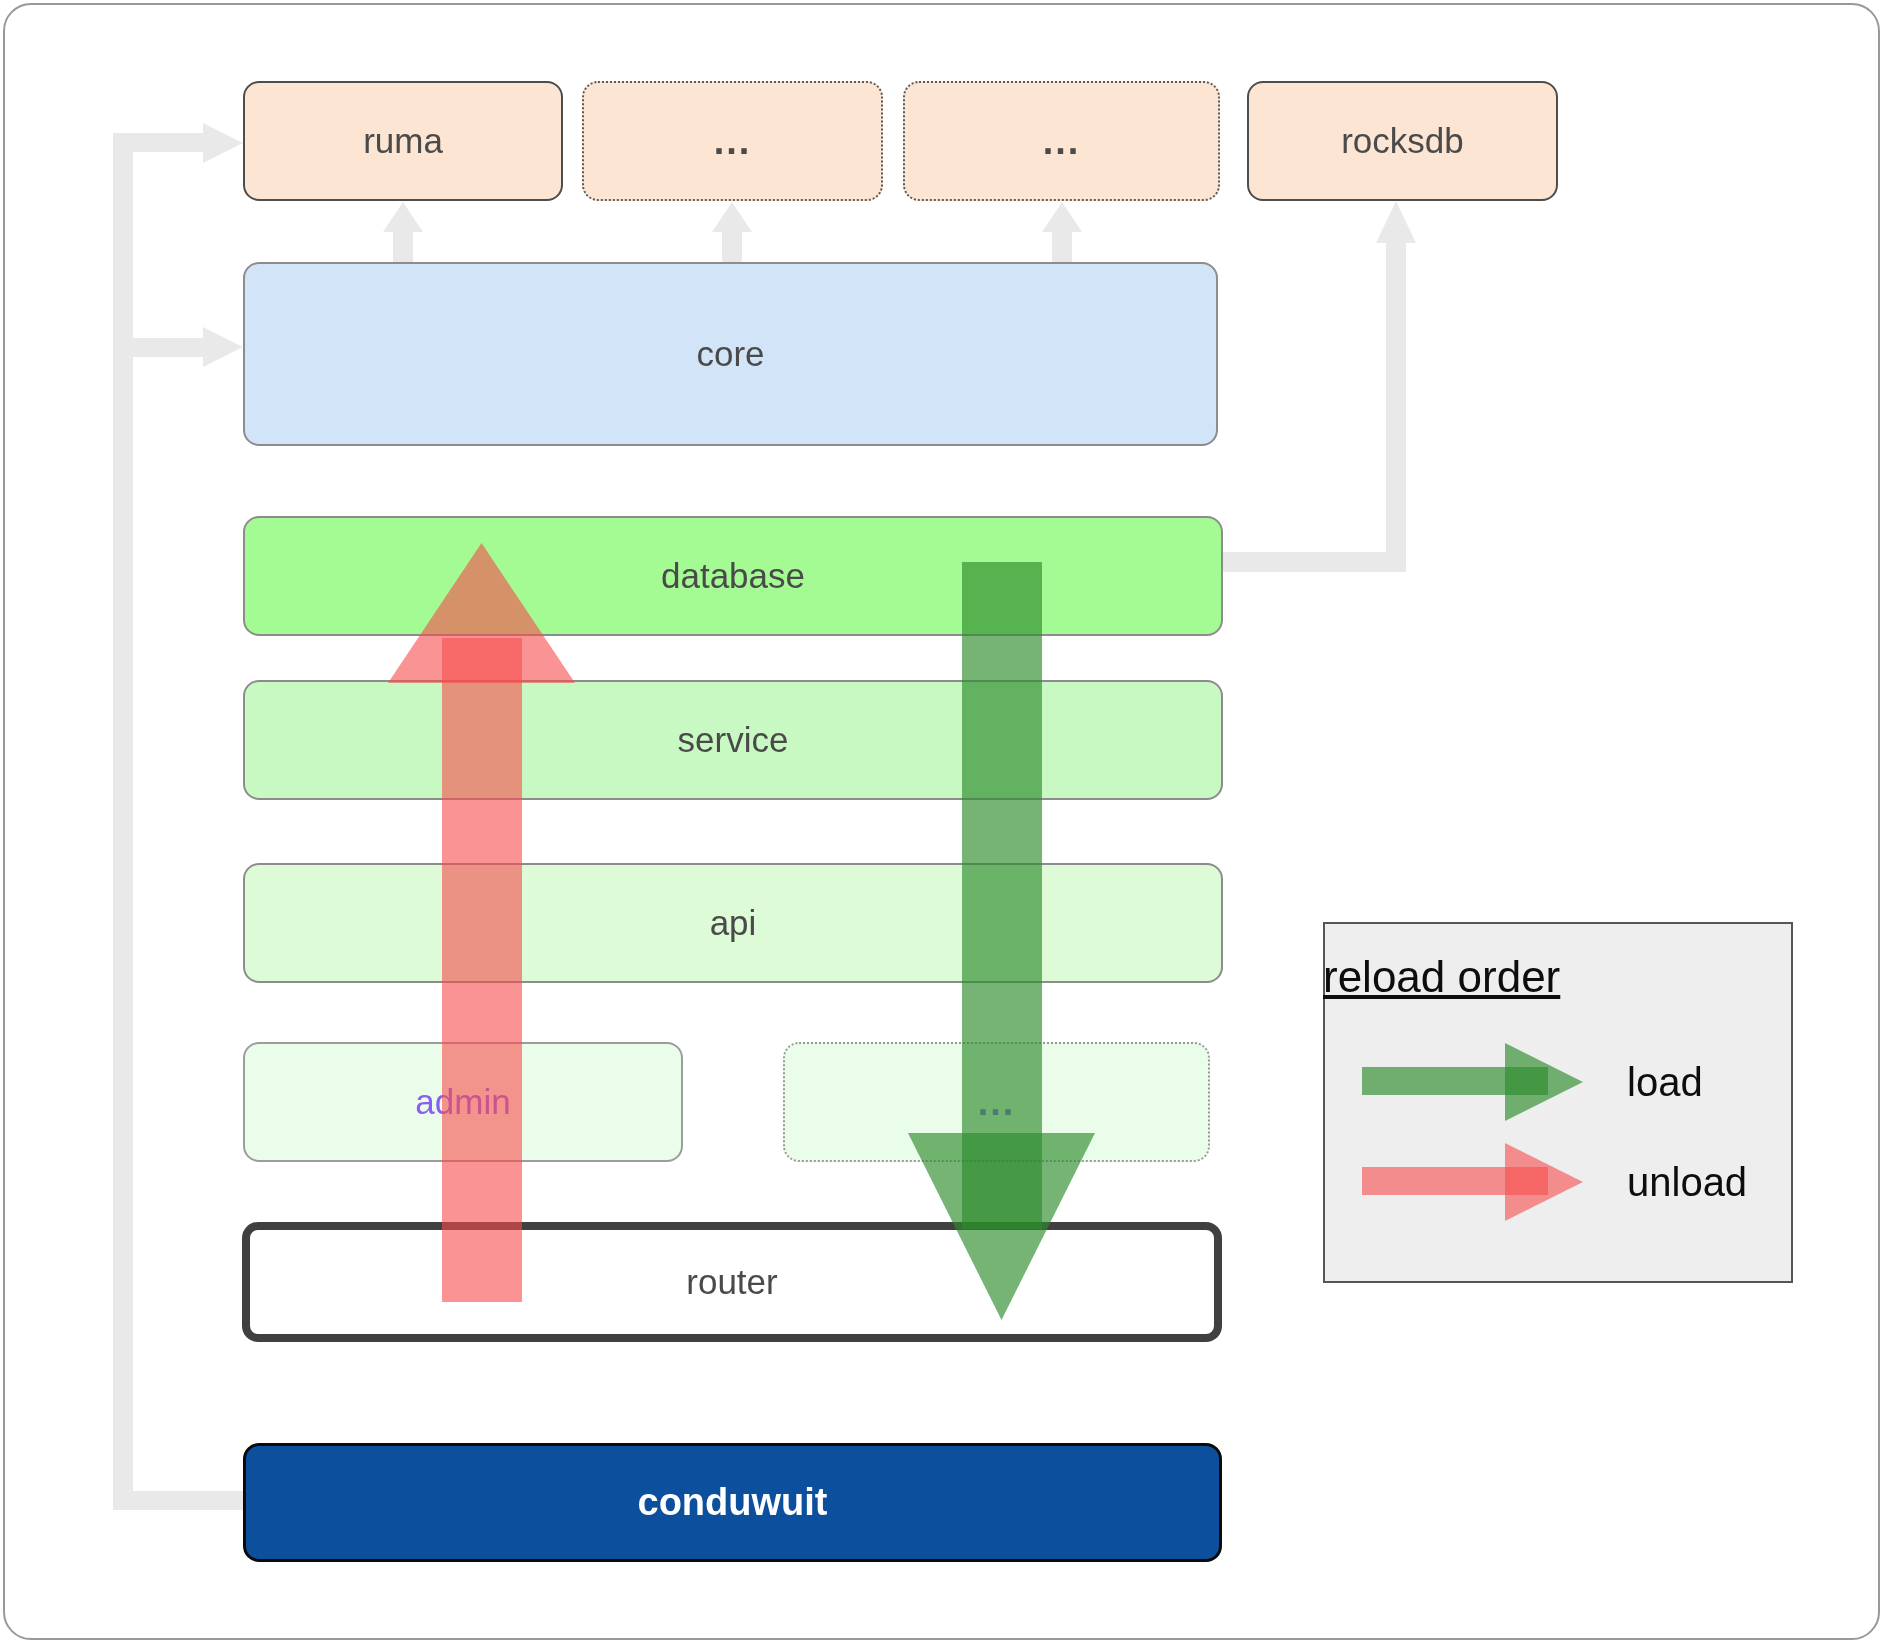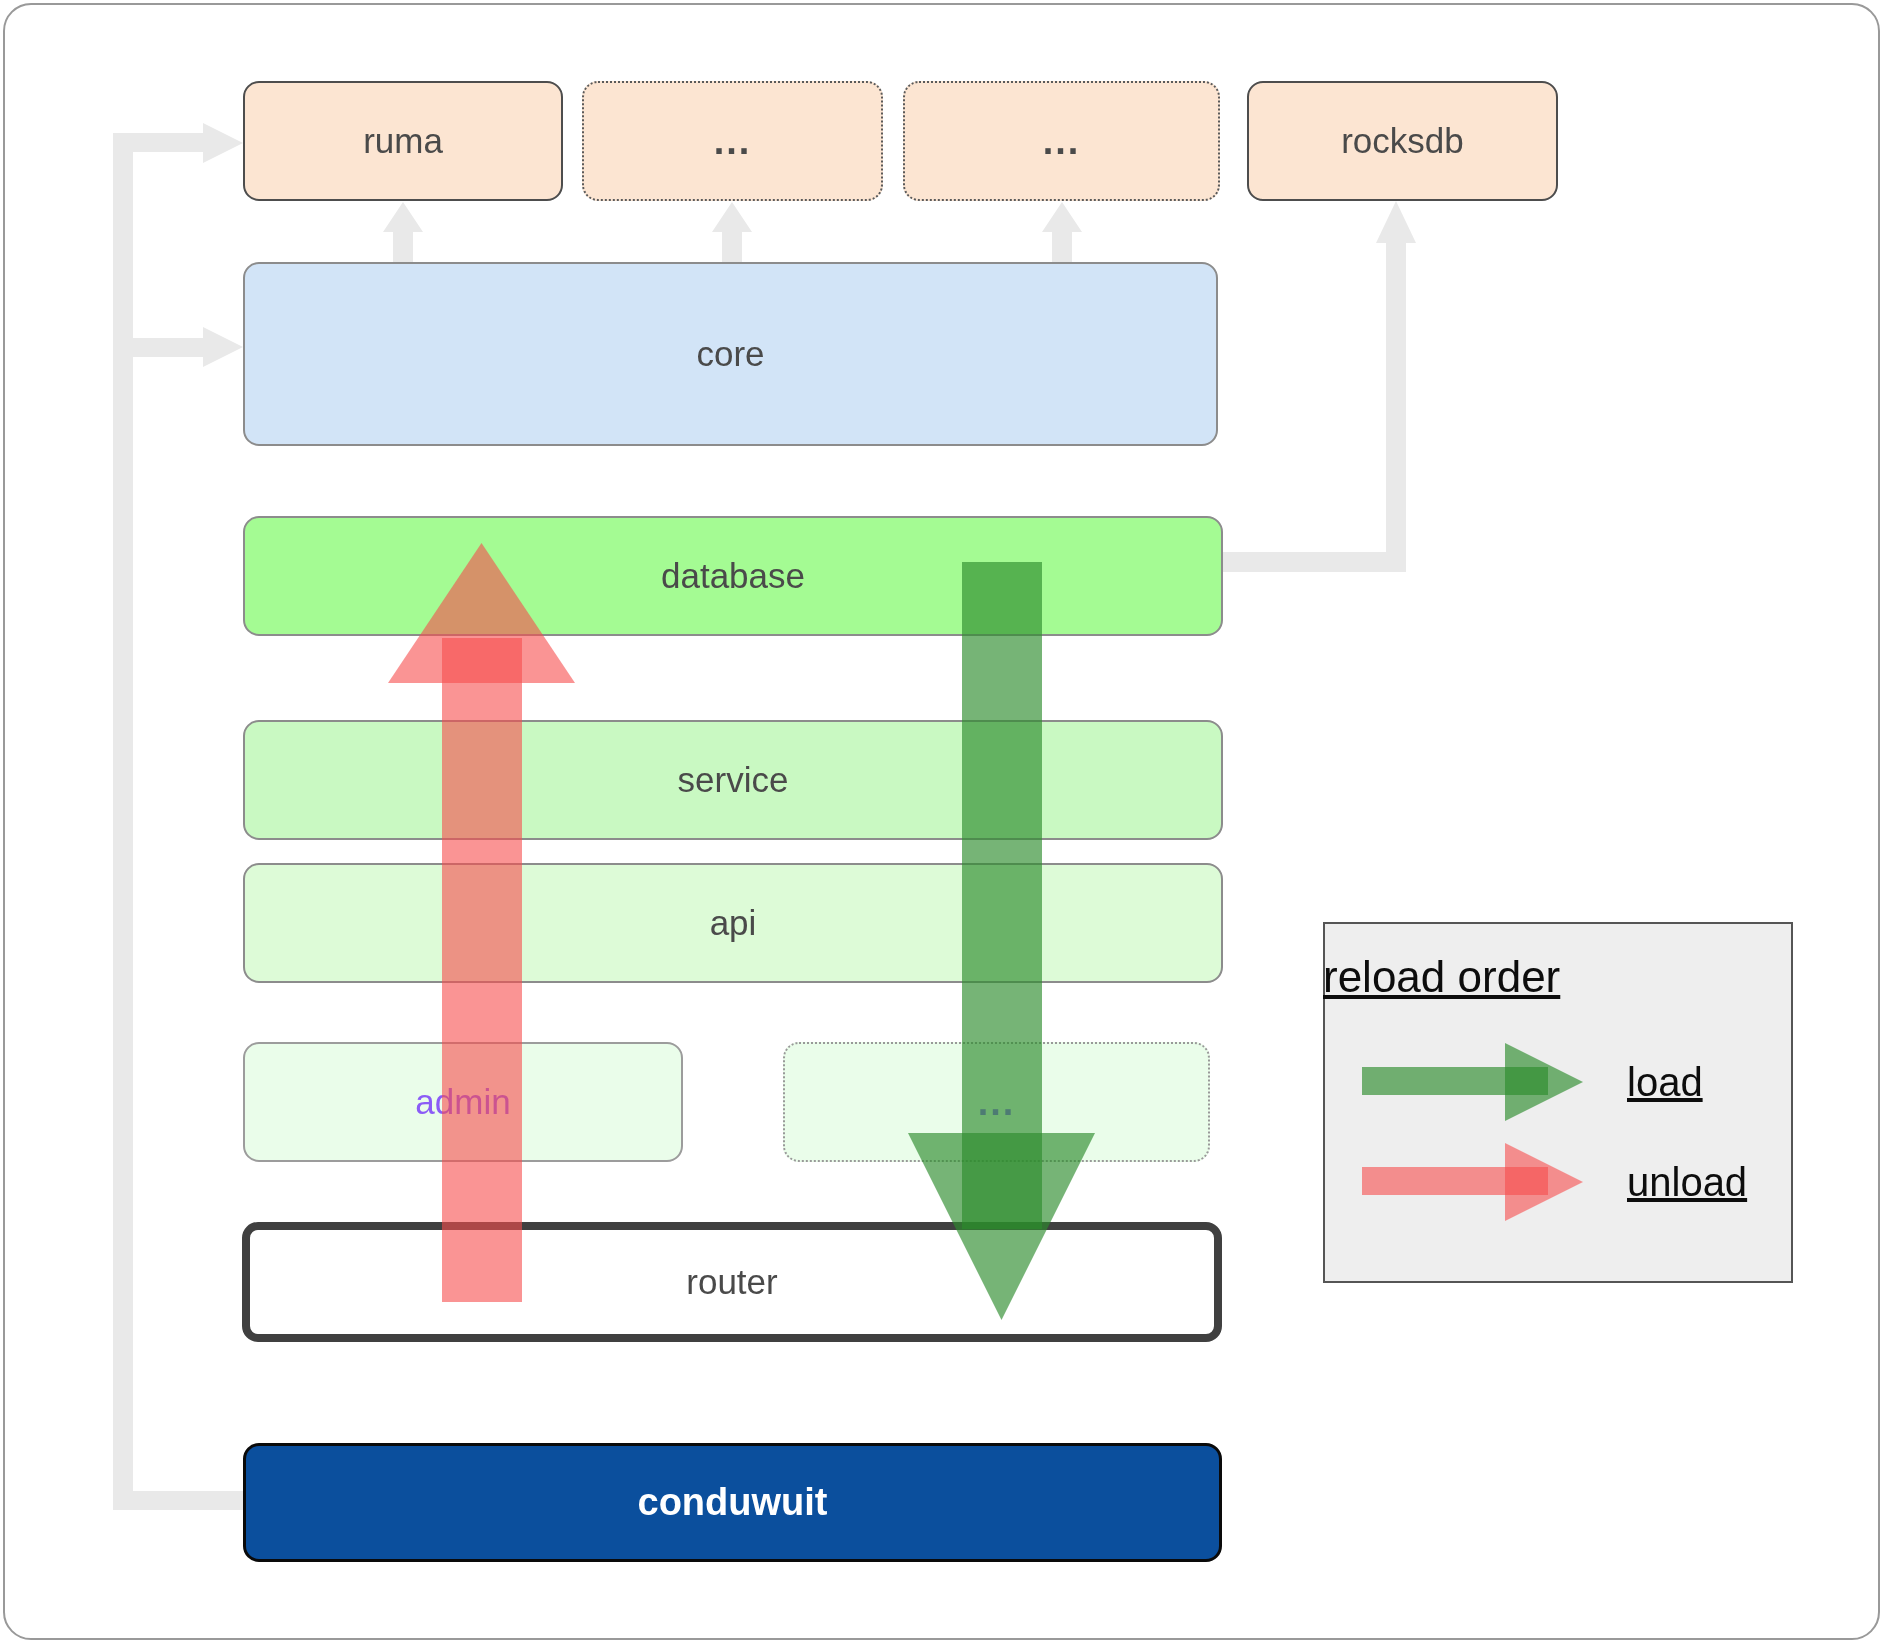--- a/index.html
+++ b/index.html
@@ -38,21 +38,21 @@
   .legend{
     position:absolute;left:1323px;top:922px;width:470px;height:361px;
     background:var(--legend-fill,#eee);border:2px solid var(--legend-border,#555);
     box-sizing:border-box;z-index:4;
   }
   .legend-title{
     position:absolute;left:1323px;top:952px;width:470px;text-align:left;
     font-size:44px;color:var(--legend-text,#0d0d0d);z-index:5;text-decoration:underline;
   }
   .legend-label{
-    position:absolute;font-size:40px;color:var(--legend-text,#0d0d0d);z-index:5;text-decoration:underline;
+    position:absolute;font-size:40px;color:var(--legend-text,#0d0d0d);z-index:5;
   }
   .legend-piece{position:absolute;z-index:5;}
 </style>
 </head>
 <body>
 
 <div id="canvas">
 
   <div class="frame"></div>
 
@@ -88,21 +88,21 @@
   </div>
 
   <div class="node" style="left:243px;top:262px;width:975px;height:184px;background:var(--core-fill,#d2e4f7);border:2px solid #8c8c8c;">
     <span>core</span>
   </div>
 
   <div class="node" style="left:243px;top:502px;width:980px;height:120px;background:var(--database-fill,#a4fb93);border:2px solid #8c8c8c;margin-top:14px;">
     <span>database</span>
   </div>
 
-  <div class="node" style="left:243px;top:680px;width:980px;height:120px;background:var(--service-fill,#c9f9c2);border:2px solid #8c8c8c;margin-top:40px;">
+  <div class="node" style="left:243px;top:680px;width:980px;height:120px;background:var(--service-fill,#c9f9c2);border:2px solid #8c8c8c;">
     <span>service</span>
   </div>
 
   <div class="node" style="left:243px;top:863px;width:980px;height:120px;background:var(--api-fill,#ddfbd7);border:2px solid #8c8c8c;">
     <span>api</span>
   </div>
 
   <div class="node faded" style="left:243px;top:1042px;width:440px;height:120px;background:var(--admin-fill,#eafdea);border:2px solid #9c9c9c;">
     <span>admin</span>
   </div>

